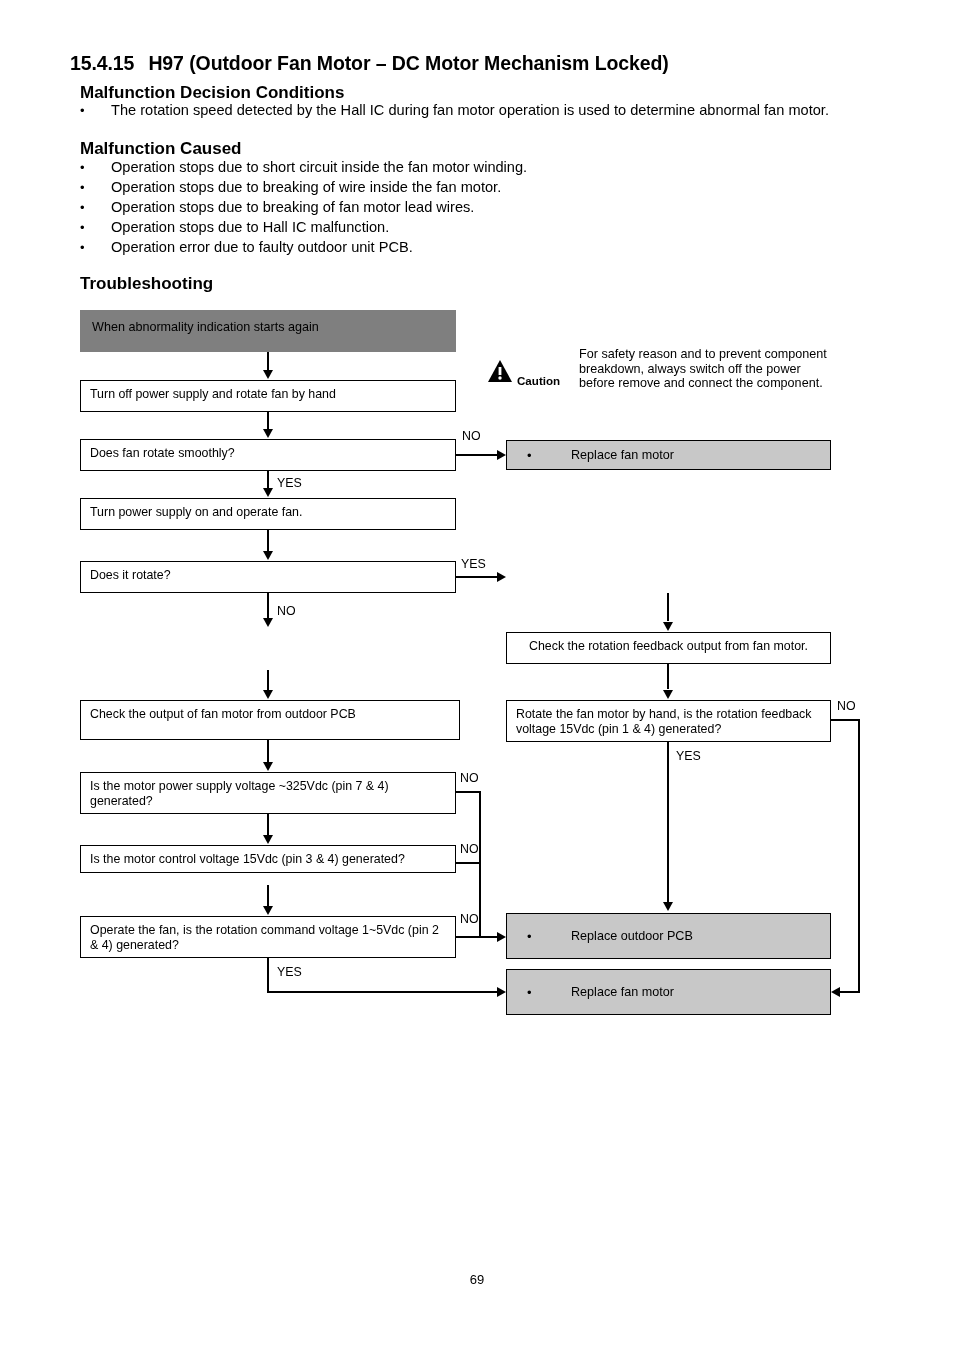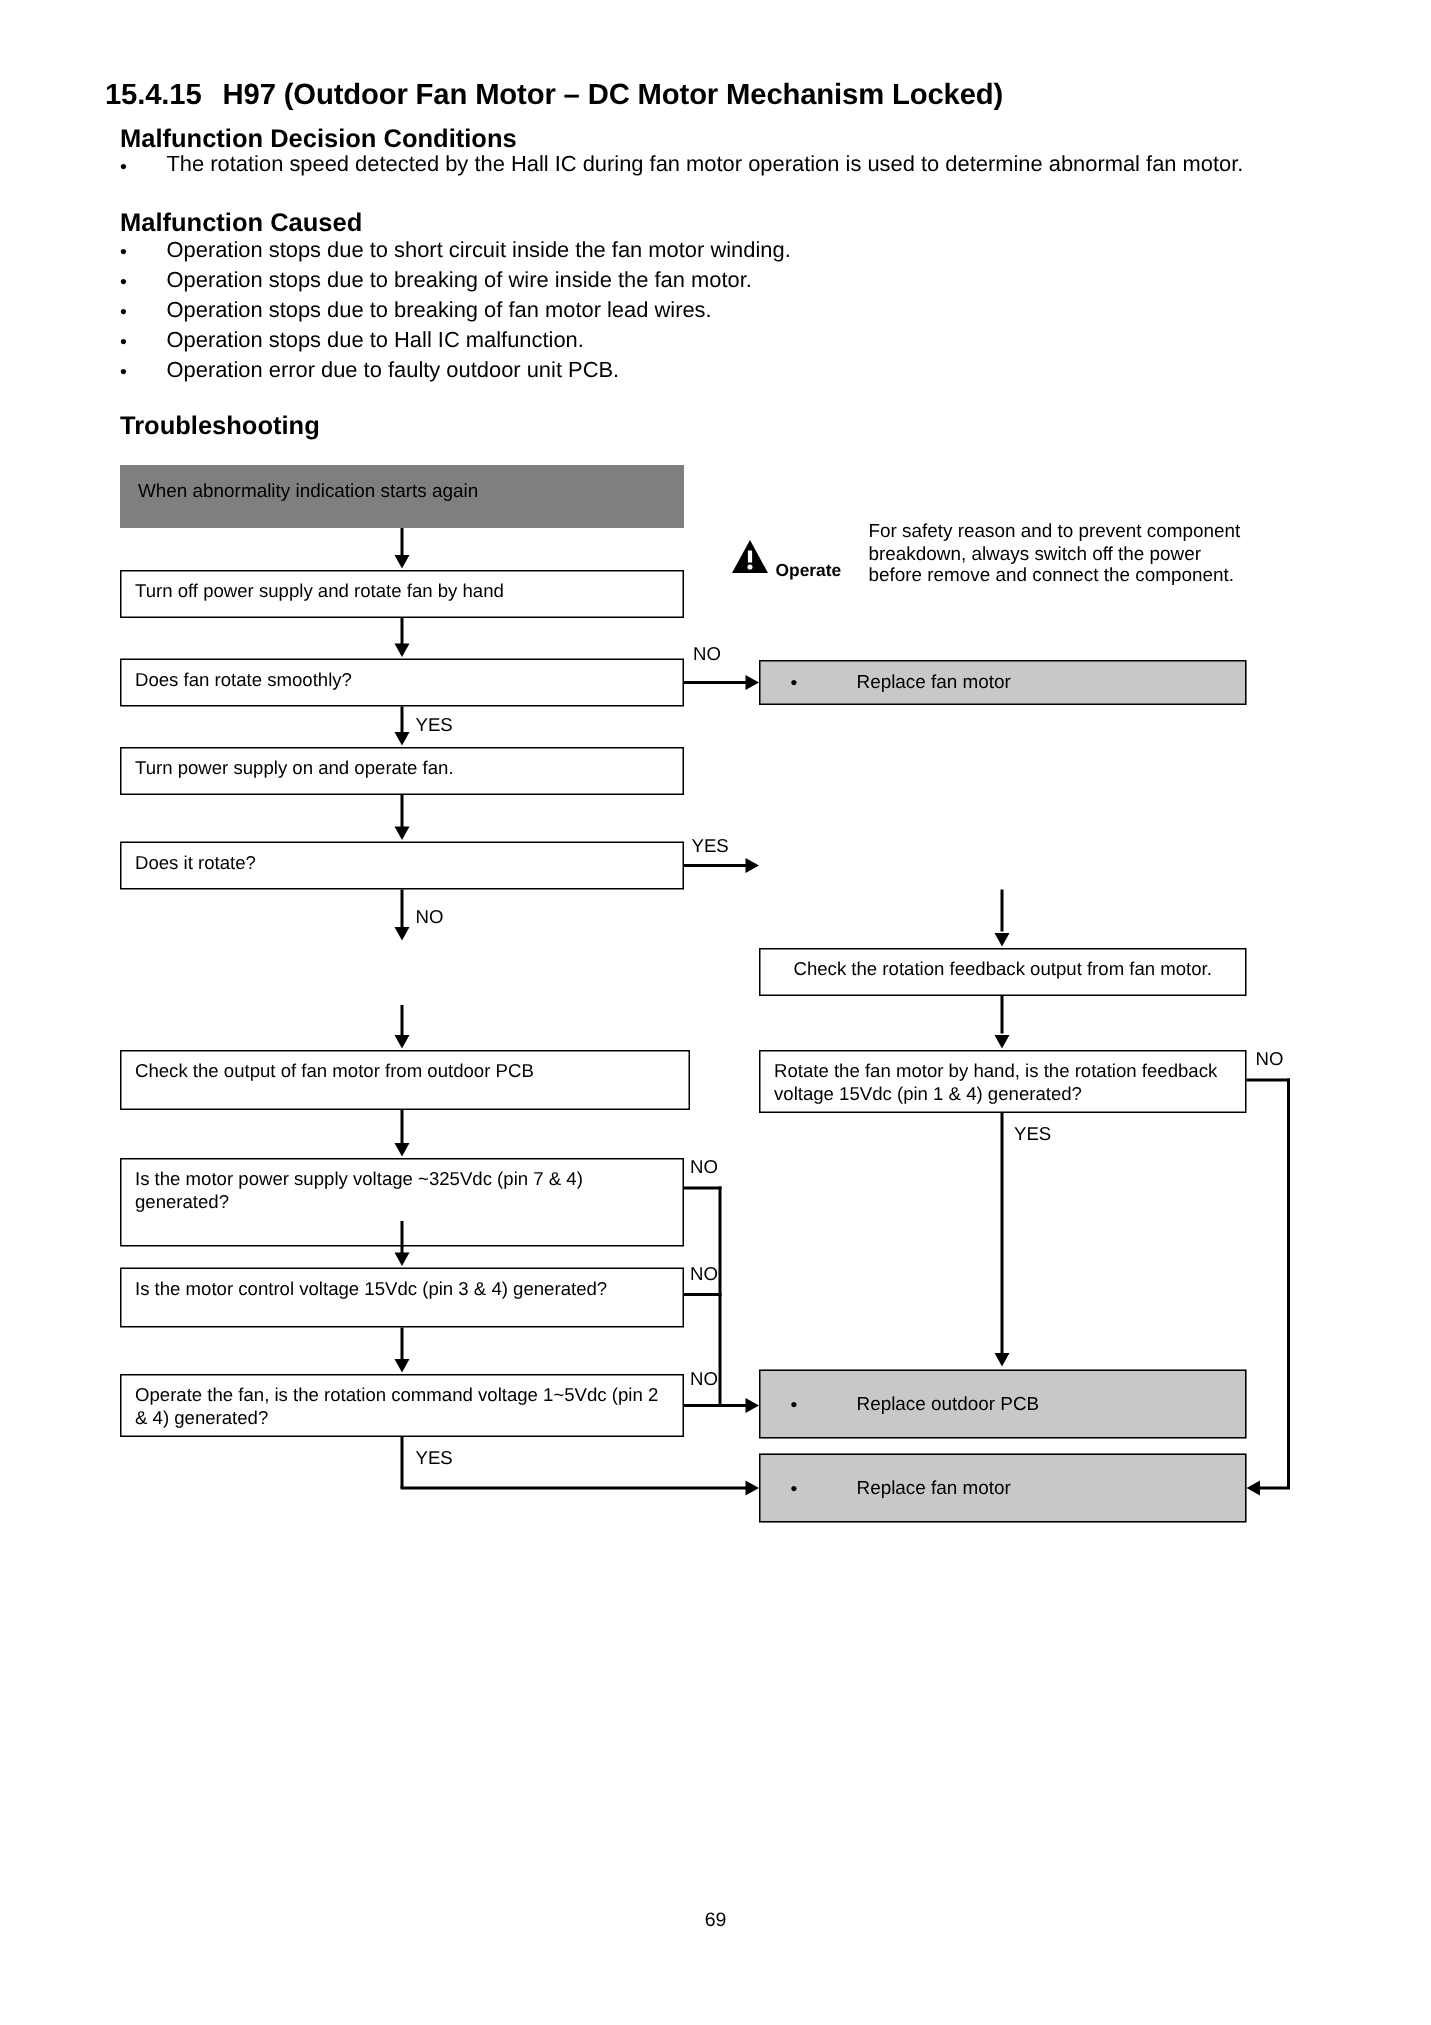--- a/index.html
+++ b/index.html
@@ -195,23 +195,23 @@
 
   <div class="node" style="left:80px; top:439px; width:376px; height:32px;">Does fan rotate smoothly?</div>
 
   <div class="node" style="left:80px; top:498px; width:376px; height:32px;">Turn power supply on and operate fan.</div>
 
   <div class="node" style="left:80px; top:561px; width:376px; height:32px;">Does it rotate?</div>
 
 
   <div class="node" style="left:80px; top:700px; width:380px; height:40px;">Check the output of fan motor from outdoor PCB</div>
 
-  <div class="node" style="left:80px; top:772px; width:376px; height:59px;">Is the motor power supply voltage ~325Vdc (pin 7 &amp; 4) generated?</div>
-
-  <div class="node" style="left:80px; top:845px; width:376px; height:40px;">Is the motor control voltage 15Vdc (pin 3 &amp; 4) generated?</div>
+  <div class="node" style="left:80px; top:772px; width:376px; height:42px;">Is the motor power supply voltage ~325Vdc (pin 7 &amp; 4) generated?</div>
+
+  <div class="node" style="left:80px; top:845px; width:376px; height:28px;">Is the motor control voltage 15Vdc (pin 3 &amp; 4) generated?</div>
 
   <div class="node" style="left:80px; top:916px; width:376px; height:42px;">Operate the fan, is the rotation command voltage 1~5Vdc (pin 2 &amp; 4) generated?</div>
 
   <div class="node result" style="left:506px; top:440px; width:325px; height:30px;">
     <span class="rb-dot">•</span>
     <span class="rb-txt">Replace fan motor</span>
   </div>
 
 
   <div class="node" style="left:506px; top:632px; width:325px; height:32px;text-align:center;">Check the rotation feedback output from fan motor.</div>
@@ -299,19 +299,19 @@
   <div class="arrow-r" style="left:497px; top:986.5px;"></div>
 
   <div class="caution-wrap">
     <div class="caution-icon">
       <svg width="26" height="24" viewBox="0 0 26 24">
         <polygon points="13,1 25,23 1,23" fill="#000000"></polygon>
         <rect x="11.6" y="8" width="2.8" height="8" fill="#ffffff"></rect>
         <circle cx="13" cy="19" r="1.7" fill="#ffffff"></circle>
       </svg>
     </div>
-    <div class="caution-word">Operate</div>
+    <div class="caution-word">Caution</div>
     <div class="caution-text">For safety reason and to prevent component breakdown, always switch off the power before remove and connect the component.</div>
   </div>
 
 </div>
 
 <div class="page-num">69</div>
 
 </body></html>

